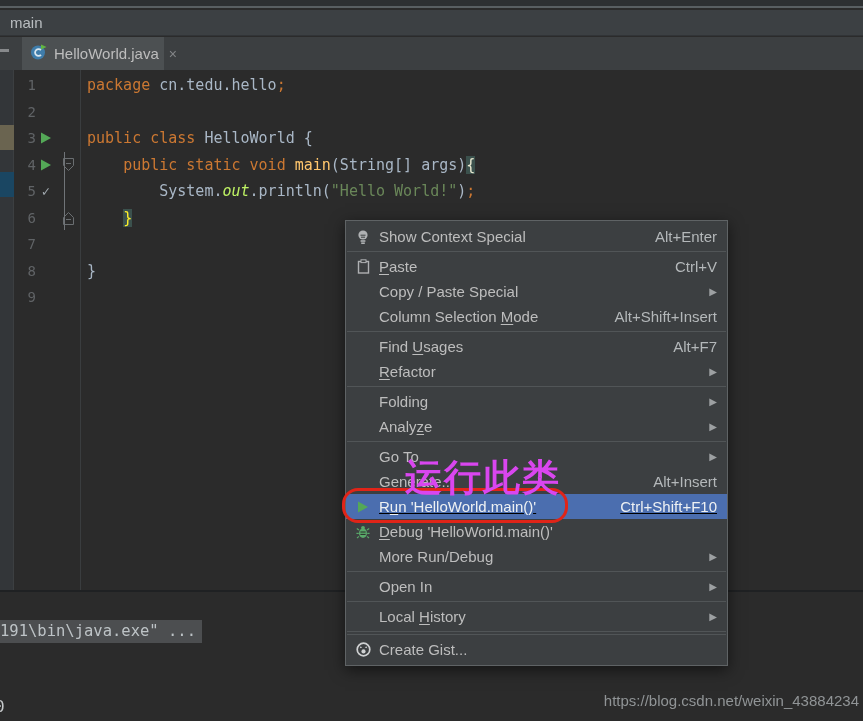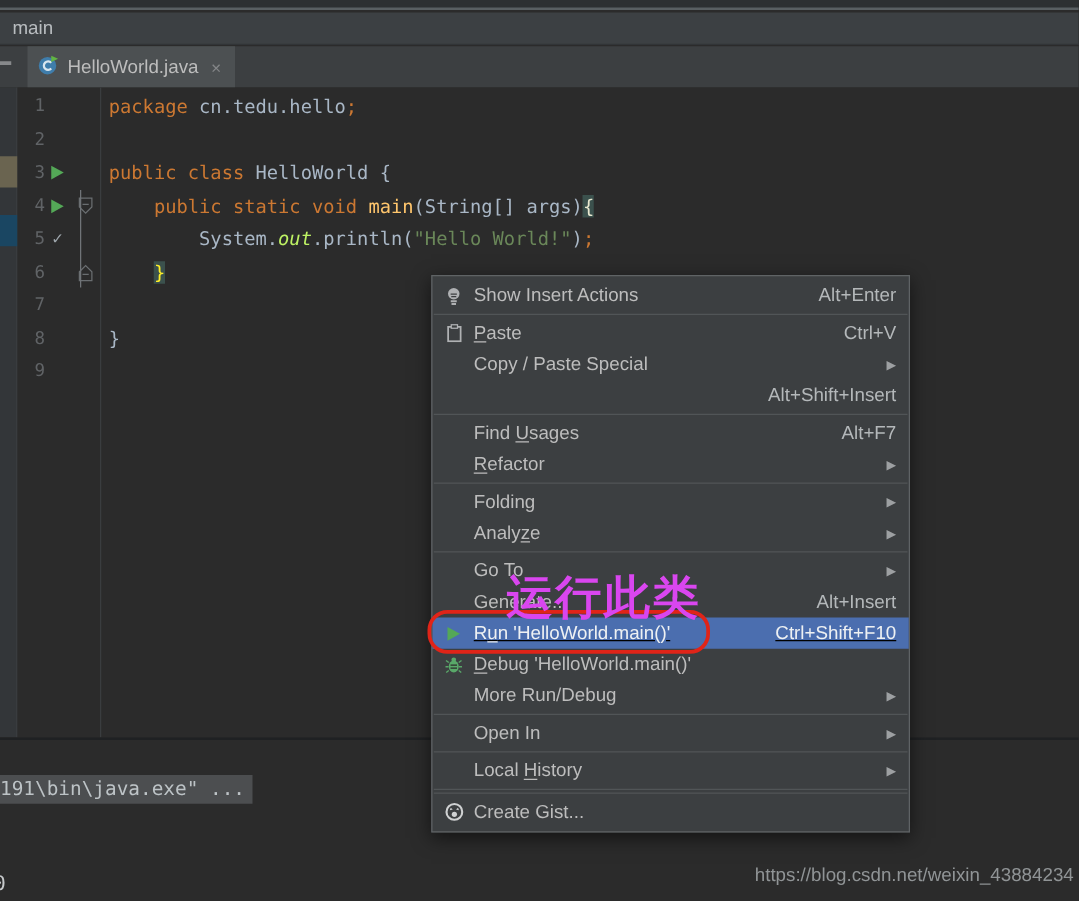--- a/index.html
+++ b/index.html
@@ -13,21 +13,21 @@
   
   .top-strip { position:absolute; left:0; top:0; width:863px; height:8px;
     background:#2d3032; border-bottom:2px solid #595f62; }
   .nav-bar { position:absolute; left:0; top:10px; width:863px; height:26px;
     background:#3c4043; border-bottom:1px solid #313437;
     display:flex; align-items:center; padding-left:10px;
     color:#b9bdc0; font-size:15px; }
   .tab-bar { position:absolute; left:0; top:37px; width:863px; height:33px;
     background:#3c3f41; }
   .panel-stub-dash { position:absolute; left:0; top:49px; width:9px; height:3px; background:#87898b; }
-  .tab { position:absolute; left:22px; top:37px; height:33px; width:166px;
+  .tab { position:absolute; left:22px; top:37px; height:33px; width:142px;
     background:#4c5052; display:flex; align-items:center; padding:0 8px;
     color:#bdbdbd; font-size:15px; }
   .tab .tab-label { margin:0 8px 0 7px; }
   .tab .tab-close { color:#848688; font-size:14px; margin-left:2px; }
   
   .left-strip { position:absolute; left:0; top:70px; width:14px; height:520px;
     background:#333639; border-right:1px solid #3c3f41; }
   .strip-mark-tan  { position:absolute; left:0; top:55px;  width:14px; height:25px; background:#6a6450; }
   .strip-mark-blue { position:absolute; left:0; top:102px; width:14px; height:25px; background:#1a4662; }
   
@@ -190,41 +190,42 @@
     <div class="menu-item">
       <span class="mi-icon">
         <svg width="14" height="16" viewBox="0 0 14 16">
           <circle cx="7" cy="6" r="4.6" fill="#afb1b3"></circle>
           <line x1="4.5" y1="6.2" x2="9.5" y2="6.2" stroke="#3c3f41"></line>
           <line x1="5" y1="8.2" x2="9" y2="8.2" stroke="#3c3f41"></line>
           <rect x="4.6" y="11.2" width="4.8" height="1.6" fill="#afb1b3"></rect>
           <rect x="5.2" y="13.4" width="3.6" height="1.6" fill="#afb1b3"></rect>
         </svg>
       </span>
-      <span class="mi-label">Show Insert Actions</span>
+      <span class="mi-label">Show Context Special</span>
       <span class="mi-right">Alt+Enter</span>
     </div>
     <div class="menu-sep"></div>
     <div class="menu-item">
       <span class="mi-icon">
         <svg width="13" height="15" viewBox="0 0 13 15">
           <rect x="1.5" y="2.5" width="10" height="11.5" fill="none" stroke="#afb1b3" stroke-width="1.4"></rect>
           <rect x="4" y="0.8" width="5" height="2.8" fill="#3c3f41" stroke="#afb1b3"></rect>
         </svg>
       </span>
       <span class="mi-label"><u>P</u>aste</span>
       <span class="mi-right">Ctrl+V</span>
     </div>
     <div class="menu-item">
       <span class="mi-icon"></span>
       <span class="mi-label">Copy / Paste Special</span>
       <span class="mi-right arrow">▶</span>
     </div>
     <div class="menu-item">
       <span class="mi-icon"></span>
+      <span class="mi-label">Column Selection <u>M</u>ode</span>
       <span class="mi-right">Alt+Shift+Insert</span>
     </div>
     <div class="menu-sep"></div>
     <div class="menu-item">
       <span class="mi-icon"></span>
       <span class="mi-label">Find <u>U</u>sages</span>
       <span class="mi-right">Alt+F7</span>
     </div>
     <div class="menu-item">
       <span class="mi-icon"></span>

